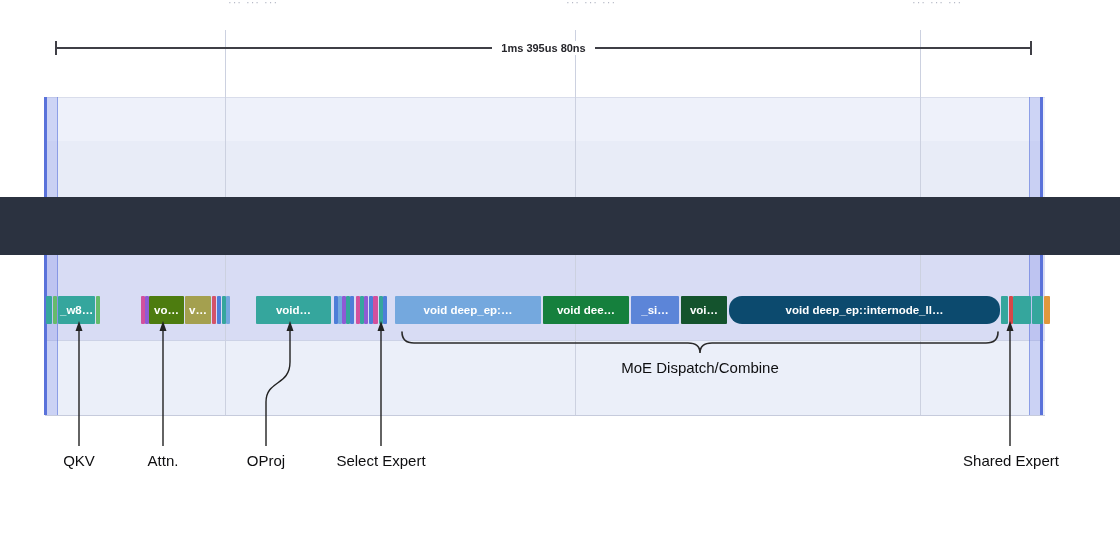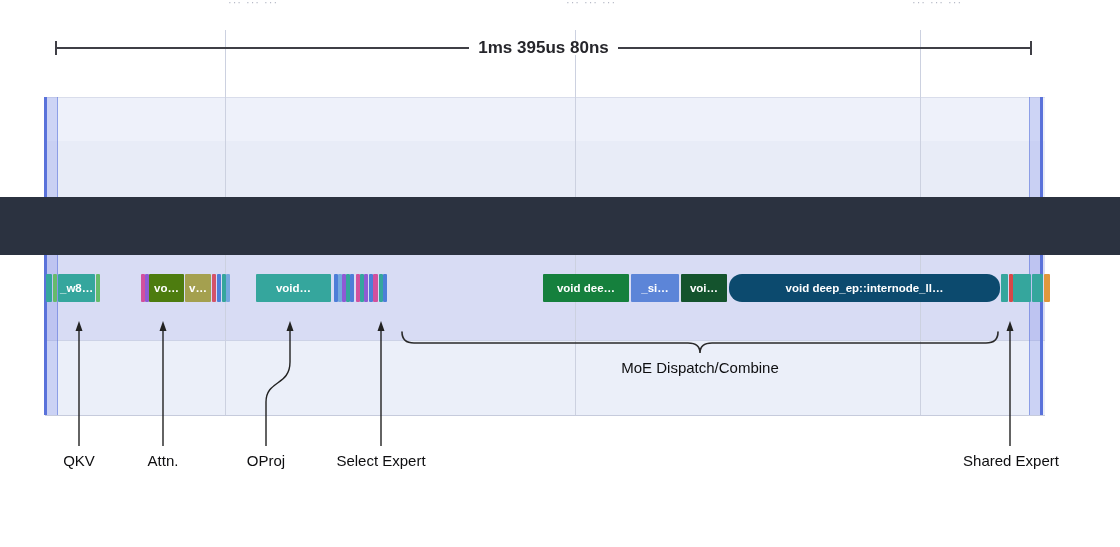--- a/index.html
+++ b/index.html
@@ -8,38 +8,38 @@
     font-family:"Liberation Sans",sans-serif;
   }
   
   .clipped-ticks{position:absolute;top:0;left:0;width:100%;height:13px;overflow:hidden;}
   .clipped-tick{position:absolute;top:-4px;color:#b3b7c4;font-size:11px;letter-spacing:1px;white-space:nowrap;}
   .ct-0{left:228px;} .ct-1{left:566px;} .ct-2{left:912px;}
   
   .ruler{position:absolute;left:55px;top:41px;width:977px;height:14px;display:flex;align-items:center;z-index:7;}
   .ruler .tick{width:2px;height:14px;background:#3f3f46;flex:none;}
   .ruler .line{flex:1;height:2px;background:#3f3f46;}
-  .ruler .dur{flex:none;padding:0 9px;background:#fff;font-size:17px;font-weight:700;color:#26262b;white-space:nowrap;line-height:14px;}
+  .ruler .dur{flex:none;padding:0 9px;background:#fff;font-size:11px;font-weight:700;color:#26262b;white-space:nowrap;line-height:14px;}
   
   .gridline{position:absolute;top:30px;height:385px;width:1px;background:#ccd1e0;z-index:1;}
   .gl-0{left:225px;} .gl-1{left:575px;} .gl-2{left:920px;}
   
   .row{position:absolute;left:45px;width:1000px;z-index:0;}
   .row-1{top:97px;height:43px;background:#eef1fa;border-top:1px solid #d9ddeb;border-bottom:1px solid #d6dbe9;}
   .row-2{top:141px;height:56px;background:#e8ecf7;}
   .row-track{top:255px;height:85px;background:#d8dcf4;border-bottom:1px solid #ccd2e6;}
   .row-4{top:341px;height:74px;background:#ebeff9;border-bottom:1px solid #c6cbdc;}
   
   .marker{position:absolute;top:97px;height:318px;width:10px;background:rgba(122,138,235,0.28);z-index:2;}
   .marker-left{left:44px;border-left:3px solid #5a72da;border-right:1px solid rgba(90,114,218,0.55);}
   .marker-right{left:1029px;border-right:3px solid #5a72da;border-left:1px solid rgba(90,114,218,0.55);}
   
   .dark-band{position:absolute;left:0;top:197px;width:1120px;height:58px;background:#2b3240;z-index:3;}
   
-  .slices-layer{position:absolute;left:0;top:274px;width:1120px;height:28px;z-index:4;}
+  .slices-layer{position:absolute;left:0;top:296px;width:1120px;height:28px;z-index:4;}
   .slice{
     position:absolute;top:0;height:28px;line-height:28px;color:#fff;
     font-size:11.5px;font-weight:700;text-align:center;overflow:hidden;
     white-space:nowrap;padding:0 2px;box-sizing:border-box;border-radius:1px;
   }
   
   .overlay-svg{position:absolute;left:0;top:0;width:1120px;height:547px;z-index:6;pointer-events:none;}
   .anno-label{position:absolute;font-size:15px;color:#0e0e10;text-align:center;z-index:6;white-space:nowrap;}
   .lbl-qkv{left:49px;top:452px;width:60px;}
   .lbl-attn{left:133px;top:452px;width:60px;}
@@ -100,20 +100,21 @@
       <div class="slice" style="left: 342px; width: 3px; background: rgb(142, 91, 212);"></div>
       <div class="slice" style="left: 346px; width: 3px; background: rgb(53, 166, 157);"></div>
       <div class="slice" style="left: 350px; width: 4px; background: rgb(77, 126, 216);"></div>
       <div class="slice" style="left: 356px; width: 3px; background: rgb(210, 80, 158);"></div>
       <div class="slice" style="left: 360px; width: 3px; background: rgb(53, 166, 157);"></div>
       <div class="slice" style="left: 364px; width: 4px; background: rgb(142, 91, 212);"></div>
       <div class="slice" style="left: 369px; width: 3px; background: rgb(77, 126, 216);"></div>
       <div class="slice" style="left: 373px; width: 5px; background: rgb(210, 80, 158);"></div>
       <div class="slice" style="left: 379px; width: 3px; background: rgb(53, 166, 157);"></div>
       <div class="slice" style="left: 383px; width: 4px; background: rgb(77, 126, 216);"></div>
+      <div class="slice" style="left: 395px; width: 146px; background: rgb(116, 168, 222);">void deep_ep:…</div>
       <div class="slice" style="left: 543px; width: 86px; background: #15803d;">void dee…</div>
       <div class="slice" style="left: 631px; width: 48px; background: rgb(92, 133, 216);">_si…</div>
       <div class="slice" style="left: 681px; width: 46px; background: #14532d;">voi…</div>
       <div class="slice" style="left: 729px; width: 271px; background: #0c4a6e; border-radius: 13px;">void deep_ep::internode_ll…</div>
       <div class="slice" style="left: 1001px; width: 7px; background: rgb(53, 166, 157);"></div>
       <div class="slice" style="left: 1009px; width: 3px; background: rgb(216, 72, 72);"></div>
       <div class="slice" style="left: 1013px; width: 18px; background: rgb(53, 166, 157);"></div>
       <div class="slice" style="left: 1032px; width: 11px; background: rgb(53, 166, 157);"></div>
       <div class="slice" style="left: 1044px; width: 6px; background: rgb(224, 152, 60);"></div>
     </div>

